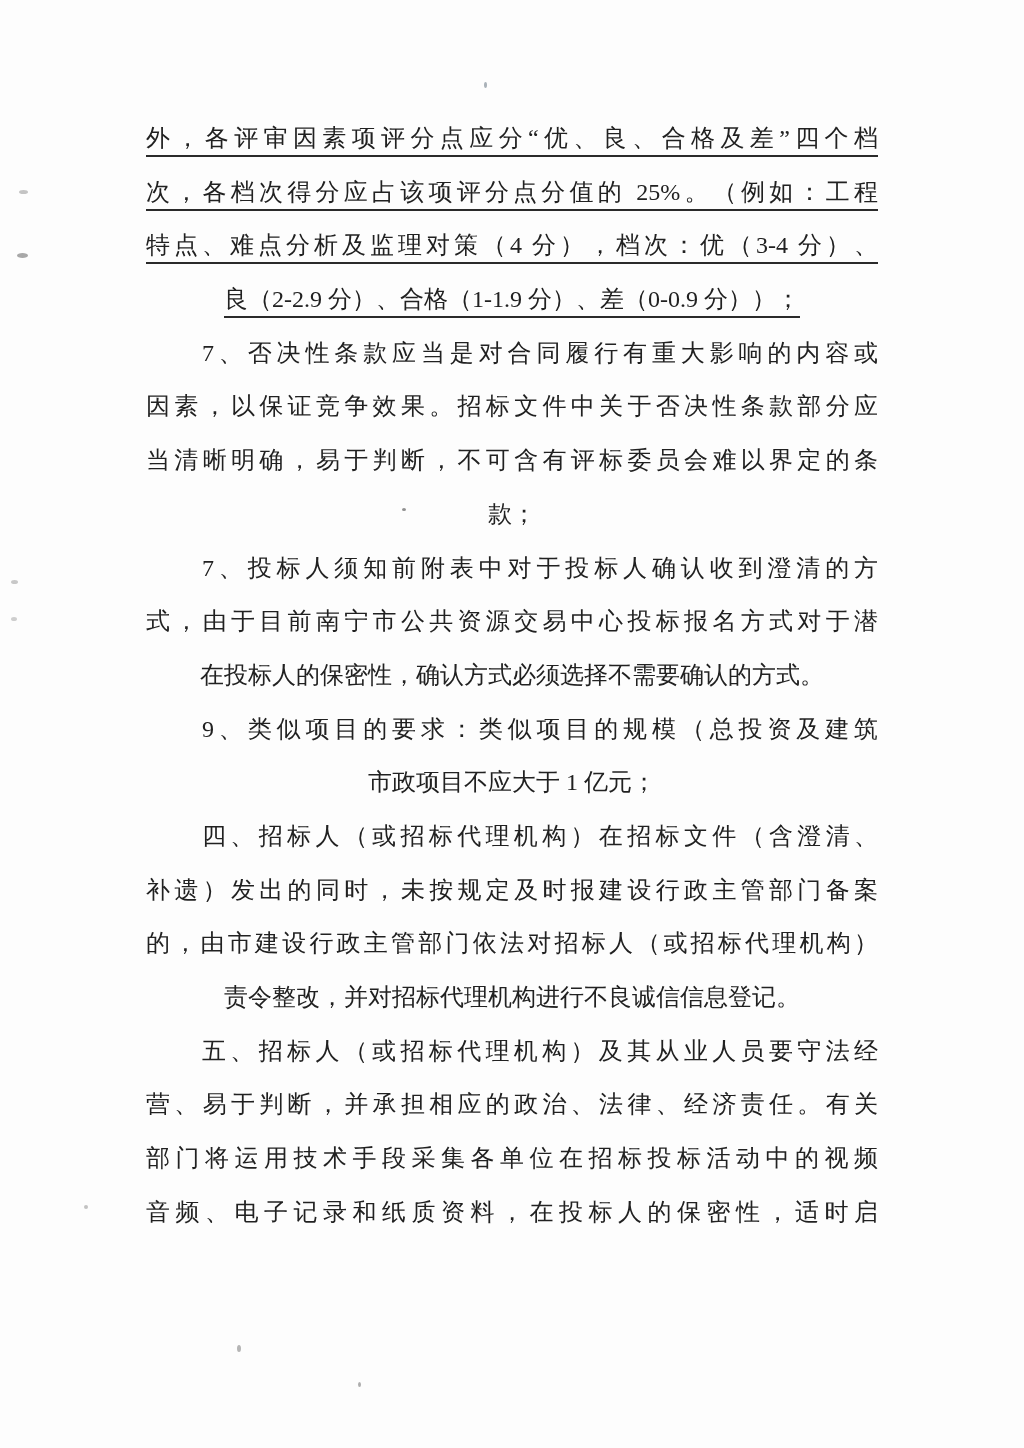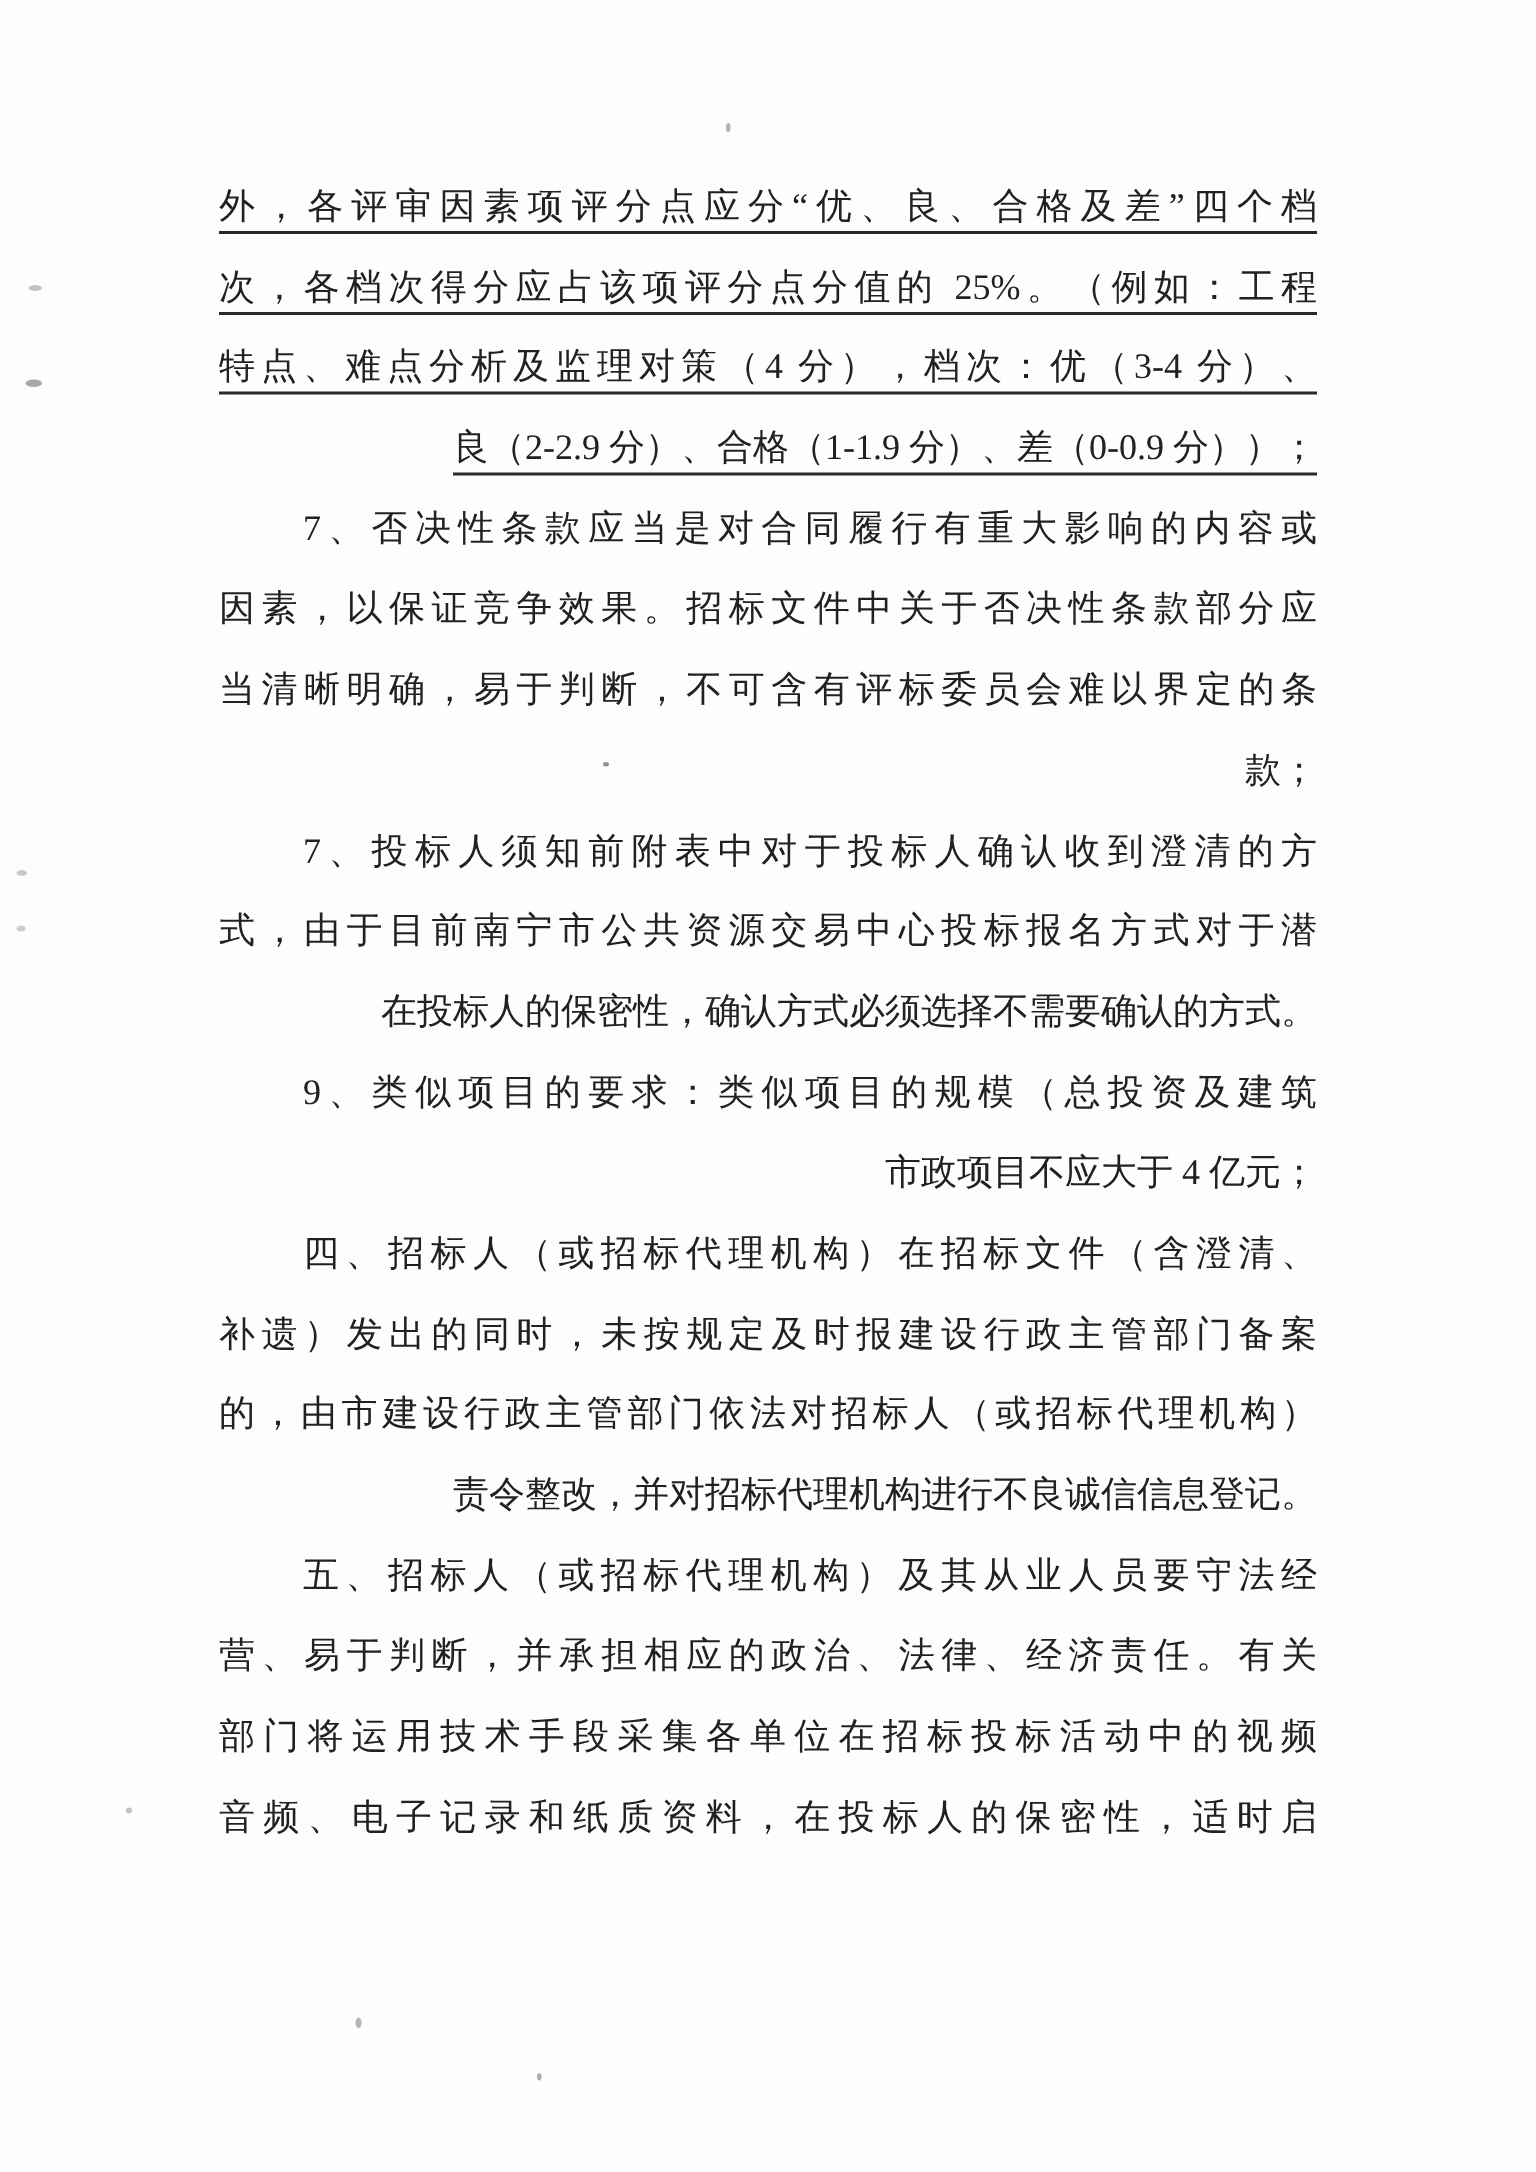--- a/index.html
+++ b/index.html
@@ -18,21 +18,21 @@
     position: absolute;
     left: 146px;
     top: 112px;
     width: 732px;
     color: #212121;
     font-size: 24px;
     line-height: 53.7px;
   }
   .line {
     height: 53.7px;
-    text-align: right;
+    text-align: center;
     white-space: normal;
   }
   
   .j {
     text-align: justify;
     text-align-last: justify;
     text-justify: inter-character;
   }
   
   .i {
@@ -60,21 +60,21 @@
   <div class="line u j">特点、难点分析及监理对策（4 分），档次：优（3-4 分）、</div>
   <div class="line u">良（2-2.9 分）、合格（1-1.9 分）、差（0-0.9 分））；</div>
   <div class="line j i">7、否决性条款应当是对合同履行有重大影响的内容或</div>
   <div class="line j">因素，以保证竞争效果。招标文件中关于否决性条款部分应</div>
   <div class="line j">当清晰明确，易于判断，不可含有评标委员会难以界定的条</div>
   <div class="line">款；</div>
   <div class="line j i">7、投标人须知前附表中对于投标人确认收到澄清的方</div>
   <div class="line j">式，由于目前南宁市公共资源交易中心投标报名方式对于潜</div>
   <div class="line">在投标人的保密性，确认方式必须选择不需要确认的方式。</div>
   <div class="line j i">9、类似项目的要求：类似项目的规模（总投资及建筑</div>
-  <div class="line">市政项目不应大于 4 亿元；</div>
+  <div class="line">市政项目不应大于 1 亿元；</div>
   <div class="line j i">四、招标人（或招标代理机构）在招标文件（含澄清、</div>
   <div class="line j">补遗）发出的同时，未按规定及时报建设行政主管部门备案</div>
   <div class="line j">的，由市建设行政主管部门依法对招标人（或招标代理机构）</div>
   <div class="line">责令整改，并对招标代理机构进行不良诚信信息登记。</div>
   <div class="line j i">五、招标人（或招标代理机构）及其从业人员要守法经</div>
   <div class="line j">营、易于判断，并承担相应的政治、法律、经济责任。有关</div>
   <div class="line j">部门将运用技术手段采集各单位在招标投标活动中的视频</div>
   <div class="line j">音频、电子记录和纸质资料，在投标人的保密性，适时启</div>
 </div>
 

